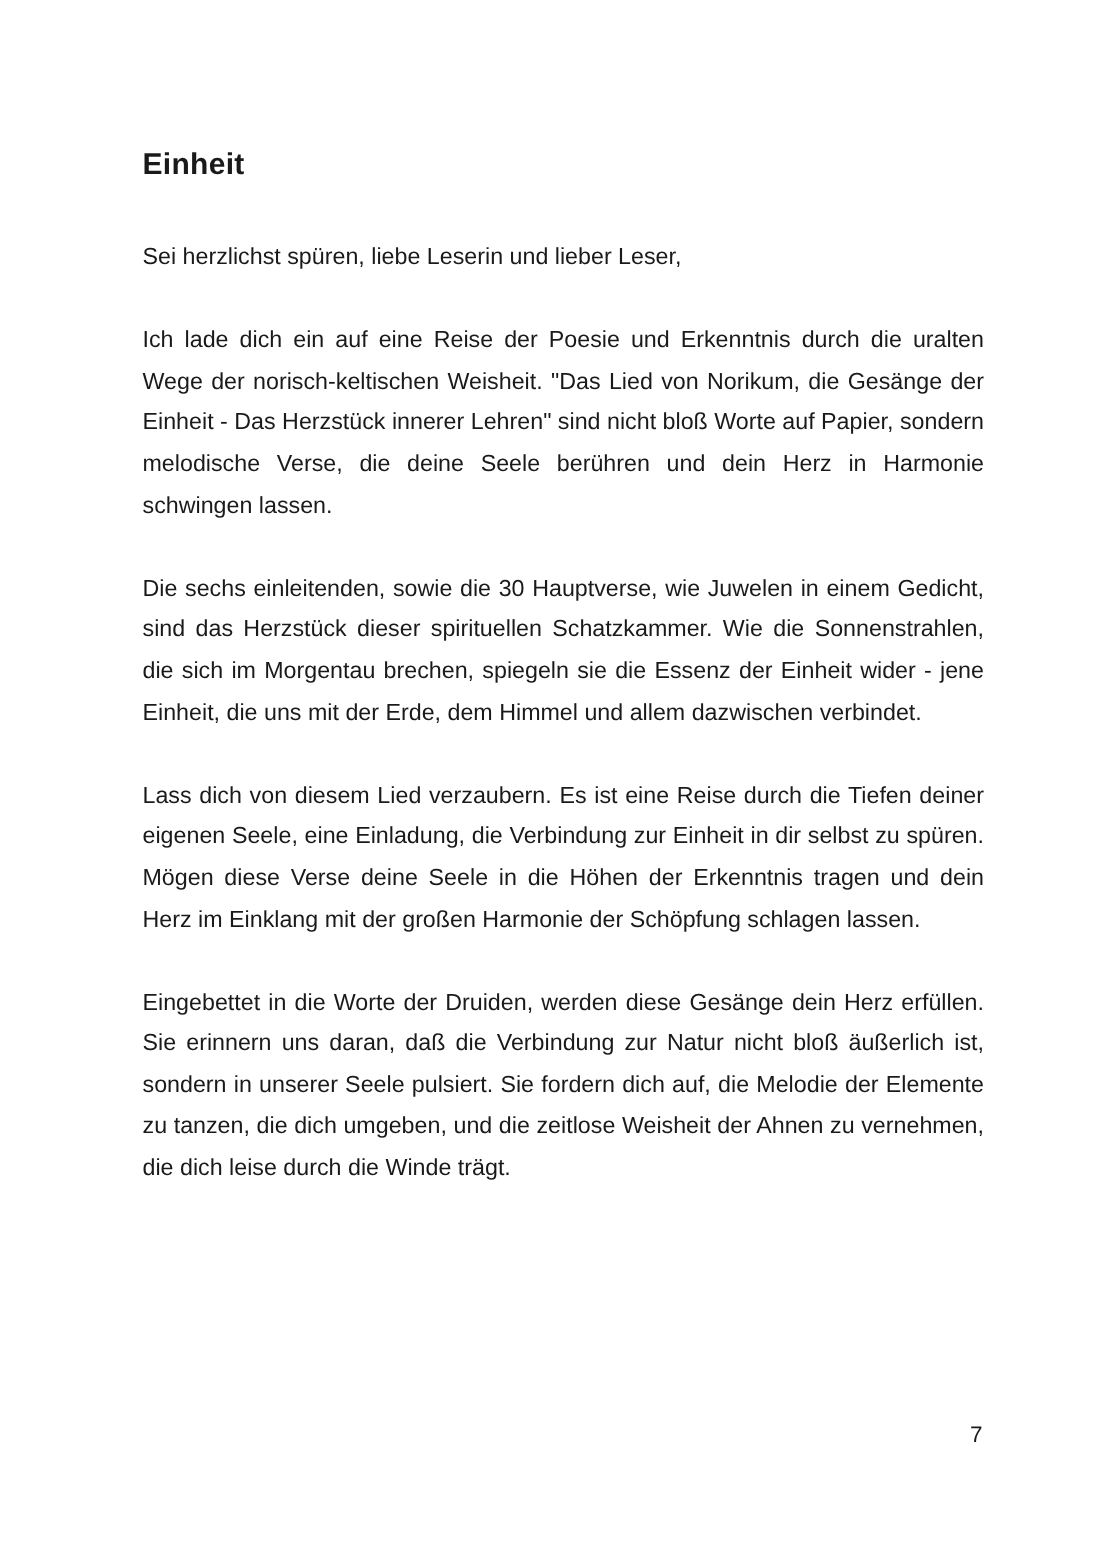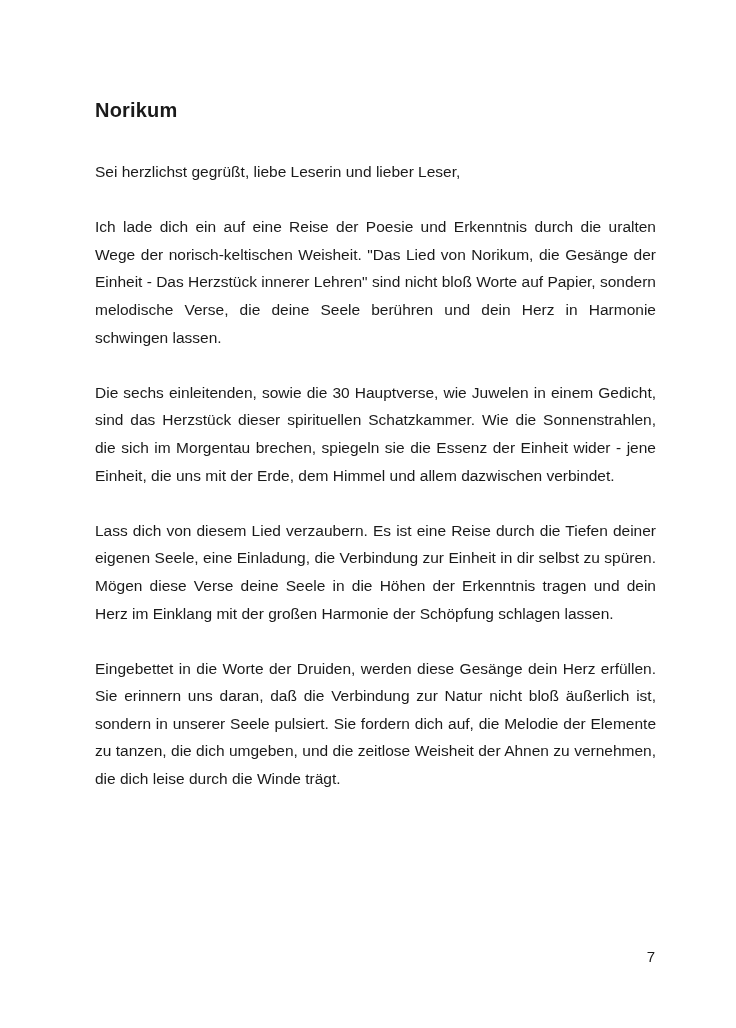--- a/index.html
+++ b/index.html
@@ -47,23 +47,23 @@
     font-size: 15px;
     line-height: 22px;
     color: #1a1a1a;
   }
 </style>
 </head>
 <body>
 
 <div class="page">
   <div class="content">
-    <h1 class="title">Norikum</h1>
+    <h1 class="title">Einheit</h1>
 
-    <p class="para first">Sei herzlichst gegrüßt, liebe Leserin und lieber Leser,</p>
+    <p class="para first">Sei herzlichst spüren, liebe Leserin und lieber Leser,</p>
 
     <p class="para">Ich lade dich ein auf eine Reise der Poesie und Erkenntnis durch die uralten Wege der norisch-keltischen Weisheit. "Das Lied von Norikum, die Gesänge der Einheit - Das Herzstück innerer Lehren" sind nicht bloß Worte auf Papier, sondern melodische Verse, die deine Seele berühren und dein Herz in Harmonie schwingen lassen.</p>
 
     <p class="para">Die sechs einleitenden, sowie die 30 Hauptverse, wie Juwelen in einem Gedicht, sind das Herzstück dieser spirituellen Schatzkammer. Wie die Sonnenstrahlen, die sich im Morgentau brechen, spiegeln sie die Essenz der Einheit wider - jene Einheit, die uns mit der Erde, dem Himmel und allem dazwischen verbindet.</p>
 
     <p class="para">Lass dich von diesem Lied verzaubern. Es ist eine Reise durch die Tiefen deiner eigenen Seele, eine Einladung, die Verbindung zur Einheit in dir selbst zu spüren. Mögen diese Verse deine Seele in die Höhen der Erkenntnis tragen und dein Herz im Einklang mit der großen Harmonie der Schöpfung schlagen lassen.</p>
 
     <p class="para">Eingebettet in die Worte der Druiden, werden diese Gesänge dein Herz erfüllen. Sie erinnern uns daran, daß die Verbindung zur Natur nicht bloß äußerlich ist, sondern in unserer Seele pulsiert. Sie fordern dich auf, die Melodie der Elemente zu tanzen, die dich umgeben, und die zeitlose Weisheit der Ahnen zu vernehmen, die dich leise durch die Winde trägt.</p>
   </div>
 

